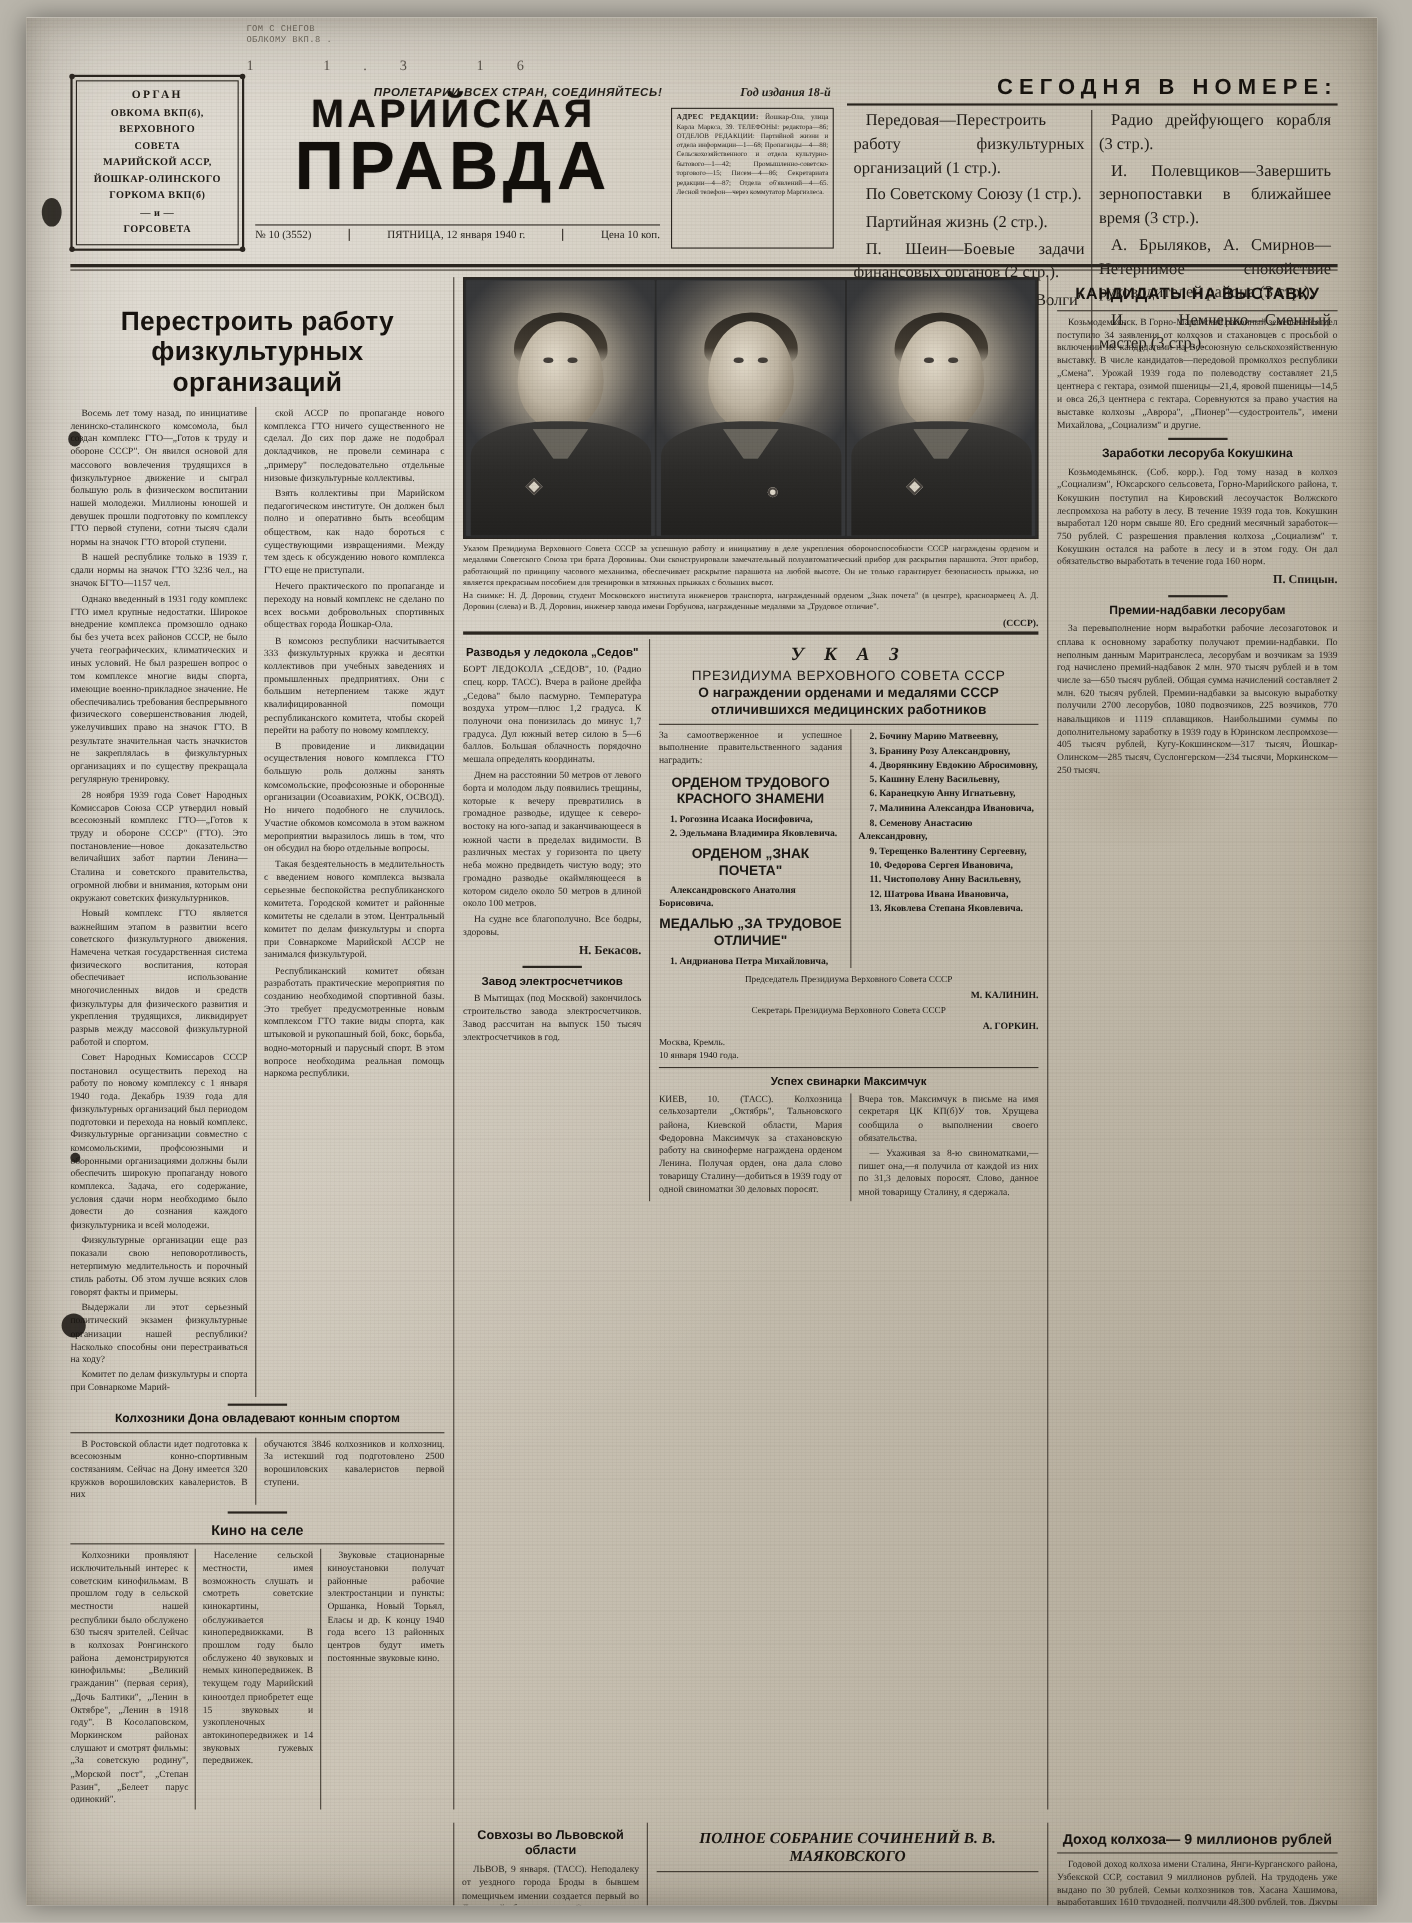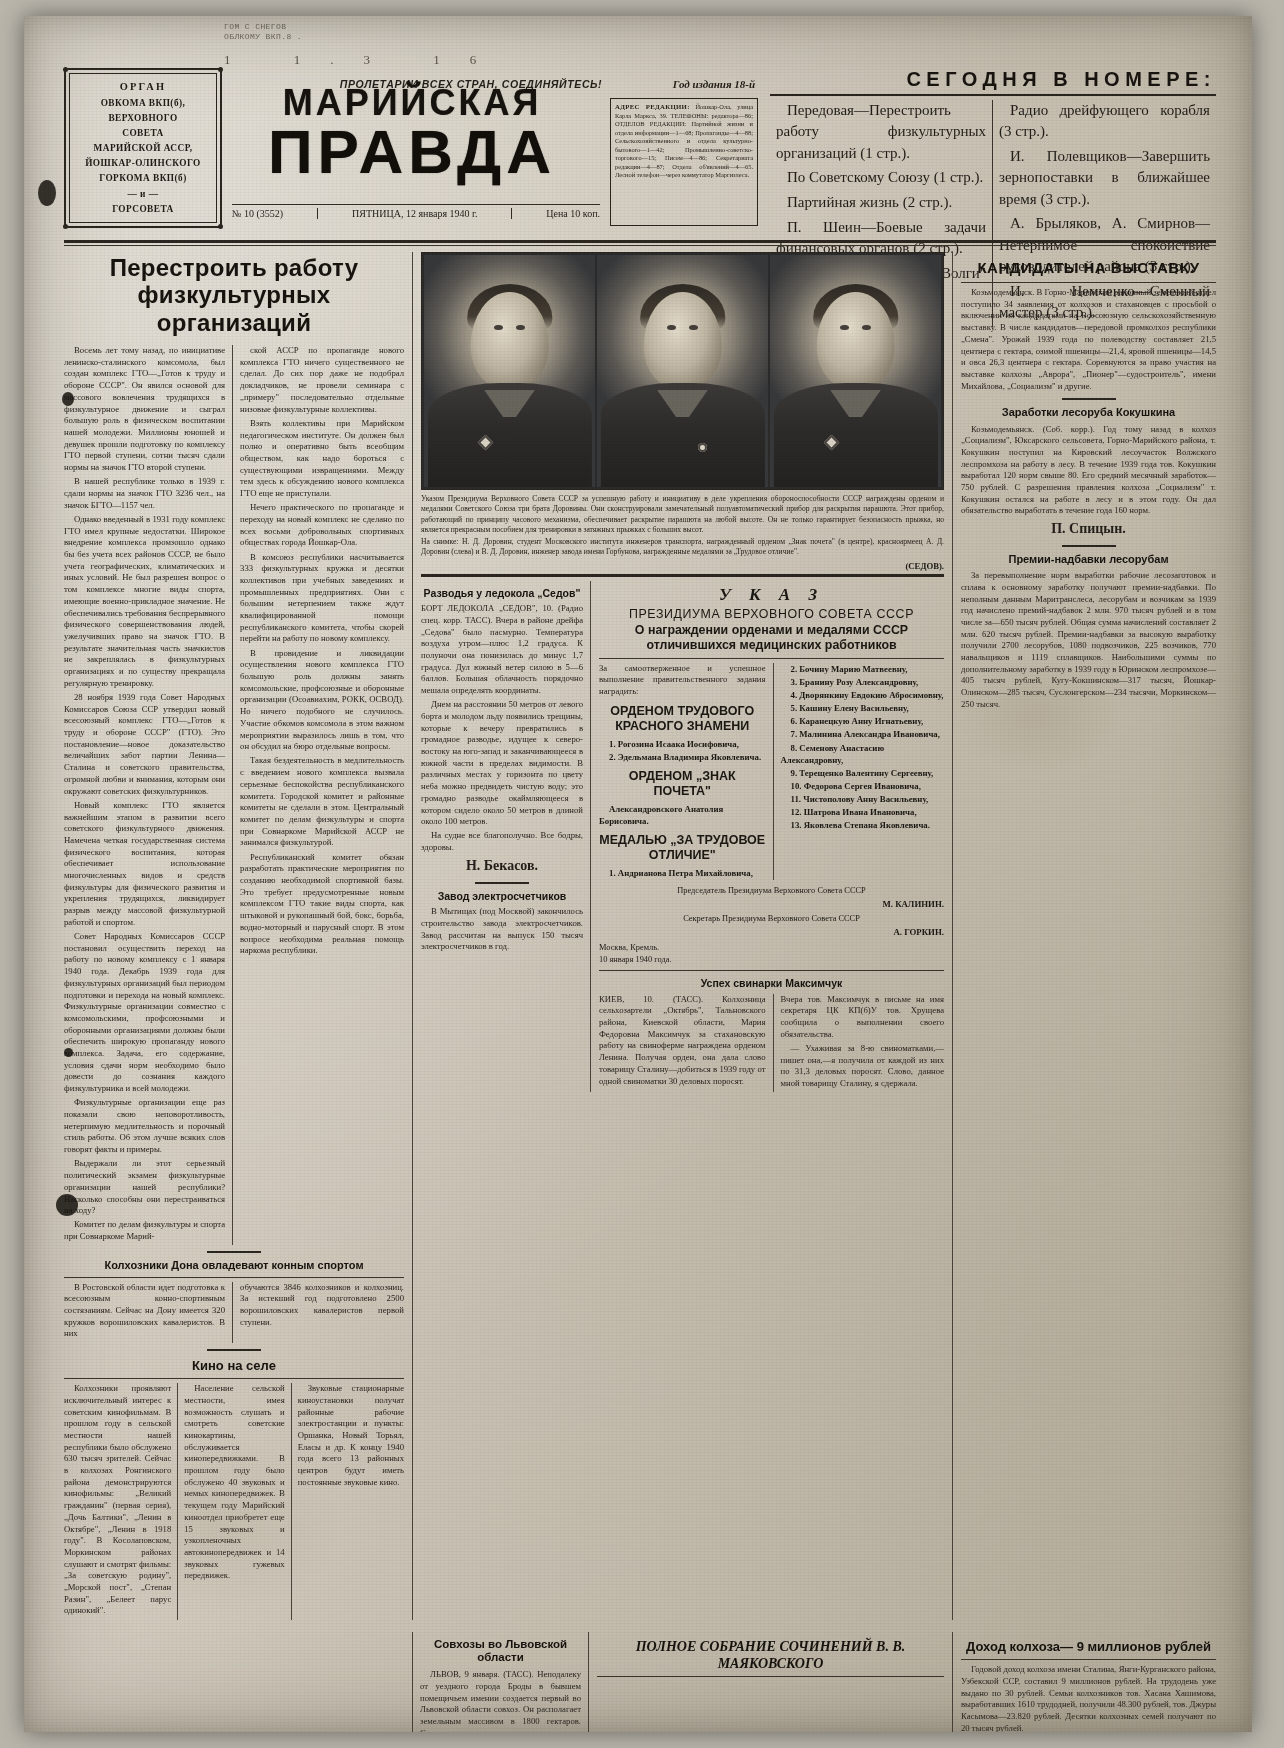--- a/index.html
+++ b/index.html
@@ -132,21 +132,21 @@
 
   
   #body{position:absolute;left:40px;top:236px;width:1152px;}
   .cols{display:flex;}
   .col{box-sizing:border-box;}
   .rulecol{border-left:1px solid #4a433a;}
 
   .art{font-size:8.7px;line-height:1.345;text-align:justify;color:#221e19;}
   .art p{margin:0 0 2.5px 0;text-indent:10px;}
   .art p.noind{text-indent:0;}
-  .sig{text-align:center;font-weight:bold;font-size:14px;margin-top:3px;}
+  .sig{text-align:right;font-weight:bold;font-size:11px;margin-top:3px;}
   .center{text-align:center;}
 
   .hl-main{
     font-family:"Liberation Sans", sans-serif;font-weight:bold;
     font-size:24px;line-height:1.14;text-align:center;color:#17130f;
     margin:2px 0 9px 0;letter-spacing:.3px;
   }
   .hl-sec{
     font-family:"Liberation Sans", sans-serif;font-weight:bold;
     font-size:13px;line-height:1.2;text-align:center;color:#17130f;
@@ -330,21 +330,21 @@
 
   <div style="position:absolute;left:40px;top:224px;width:1152px;">
     <hr class="hr-thick">
     <div style="height:2px"></div>
     <hr class="hr-thin">
   </div>
 
   <div id="body">
     <div class="cols">
 
-      <div class="col" style="width:348px;padding-right:8px;">
+      <div class="col" style="width:348px;padding-right:8px;margin-top:25px;">
         <div class="hl-main">Перестроить работу физкультурных организаций</div>
         <div class="cols">
           <div class="col art" style="width:172px;padding-right:7px;">
             <p>Восемь лет тому назад, по инициативе ленинско-сталинского комсомола, был создан комплекс ГТО—„Готов к труду и обороне СССР". Он явился основой для массового вовлечения трудящихся в физкультурное движение и сыграл большую роль в физическом воспитании нашей молодежи. Миллионы юношей и девушек прошли подготовку по комплексу ГТО первой ступени, сотни тысяч сдали нормы на значок ГТО второй ступени.</p>
             <p>В нашей республике только в 1939 г. сдали нормы на значок ГТО 3236 чел., на значок БГТО—1157 чел.</p>
             <p>Однако введенный в 1931 году комплекс ГТО имел крупные недостатки. Широкое внедрение комплекса промзошло однако бы без учета всех районов СССР, не было учета географических, климатических и иных условий. Не был разрешен вопрос о том комплексе многие виды спорта, имеющие военно-прикладное значение. Не обеспечивались требования беспрерывного физического совершенствования людей, ужелучивших право на значок ГТО. В результате значительная часть значкистов не закреплялась в физкультурных организациях и по существу прекращала регулярную тренировку.</p>
             <p>28 ноября 1939 года Совет Народных Комиссаров Союза ССР утвердил новый всесоюзный комплекс ГТО—„Готов к труду и обороне СССР" (ГТО). Это постановление—новое доказательство величайших забот партии Ленина—Сталина и советского правительства, огромной любви и внимания, которым они окружают советских физкультурников.</p>
             <p>Новый комплекс ГТО является важнейшим этапом в развитии всего советского физкультурного движения. Намечена четкая государственная система физического воспитания, которая обеспечивает использование многочисленных видов и средств физкультуры для физического развития и укрепления трудящихся, ликвидирует разрыв между массовой физкультурной работой и спортом.</p>
             <p>Совет Народных Комиссаров СССР постановил осуществить переход на работу по новому комплексу с 1 января 1940 года. Декабрь 1939 года для физкультурных организаций был периодом подготовки и перехода на новый комплекс. Физкультурные организации совместно с комсомольскими, профсоюзными и оборонными организациями должны были обеспечить широкую пропаганду нового комплекса. Задача, его содержание, условия сдачи норм необходимо было довести до сознания каждого физкультурника и всей молодежи.</p>
             <p>Физкультурные организации еще раз показали свою неповоротливость, нетерпимую медлительность и порочный стиль работы. Об этом лучше всяких слов говорят факты и примеры.</p>
@@ -419,21 +419,21 @@
               <div class="head"></div>
             <div class="eyeL"></div>
               <div class="eyeR"></div>
             <div class="torso"></div>
               <div class="collar"></div>
               <div class="badge"></div>
           </div>
         </div>
         <div class="caption">Указом Президиума Верховного Совета СССР за успешную работу и инициативу в деле укрепления обороноспособности СССР награждены орденом и медалями Советского Союза три брата Доровины. Они сконструировали замечательный полуавтоматический прибор для раскрытия парашюта. Этот прибор, работающий по принципу часового механизма, обеспечивает раскрытие парашюта на любой высоте. Он не только гарантирует безопасность прыжка, но является прекрасным пособием для тренировки в затяжных прыжках с больших высот.</div>
         <div class="caption" style="margin-top:2px;">На снимке: Н. Д. Доровин, студент Московского института инженеров транспорта, награжденный орденом „Знак почета" (в центре), красноармеец А. Д. Доровин (слева) и В. Д. Доровин, инженер завода имени Горбунова, награжденные медалями за „Трудовое отличие".</div>
-        <div class="tass">(СЕДОВ).</div>
+        <div class="tass">(СССР).</div>
         <hr class="hr-thick" style="margin-top:3px;">
 
         <div class="cols" style="margin-top:4px;">
 
           <div class="col" style="width:170px;padding-right:7px;">
             <div class="hl-sm" style="font-size:10.5px;">Разводья у ледокола „Седов"</div>
             <div class="art">
               <p class="noind">БОРТ ЛЕДОКОЛА „СЕДОВ", 10. (Радио спец. корр. ТАСС). Вчера в районе дрейфа „Седова" было пасмурно. Температура воздуха утром—плюс 1,2 градуса. К полуночи она понизилась до минус 1,7 градуса. Дул южный ветер силою в 5—6 баллов. Большая облачность порядочно мешала определять координаты.</p>
               <p>Днем на расстоянии 50 метров от левого борта и молодом льду появились трещины, которые к вечеру превратились в громадное разводье, идущее к северо-востоку на юго-запад и заканчивающееся в южной части в пределах видимости. В различных местах у горизонта по цвету неба можно предвидеть чистую воду; это громадно разводье окаймляющееся в котором сидело около 50 метров в длиной около 100 метров.</p>
               <p>На судне все благополучно. Все бодры, здоровы.</p>

